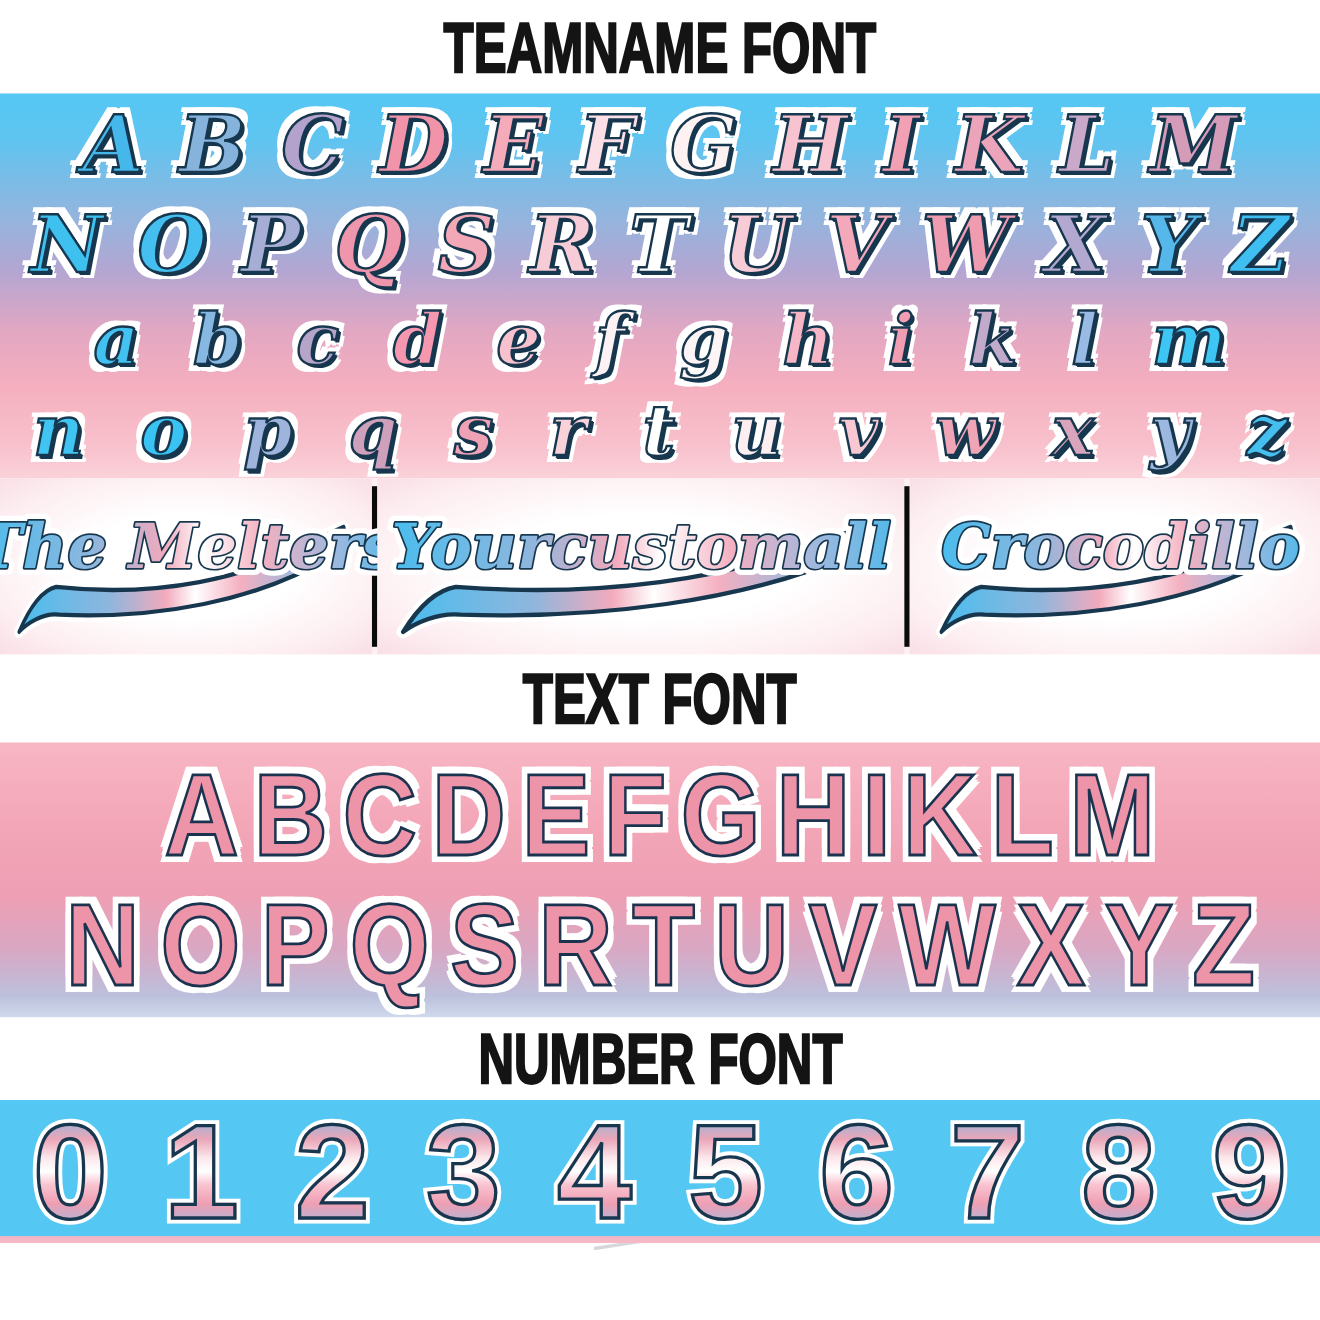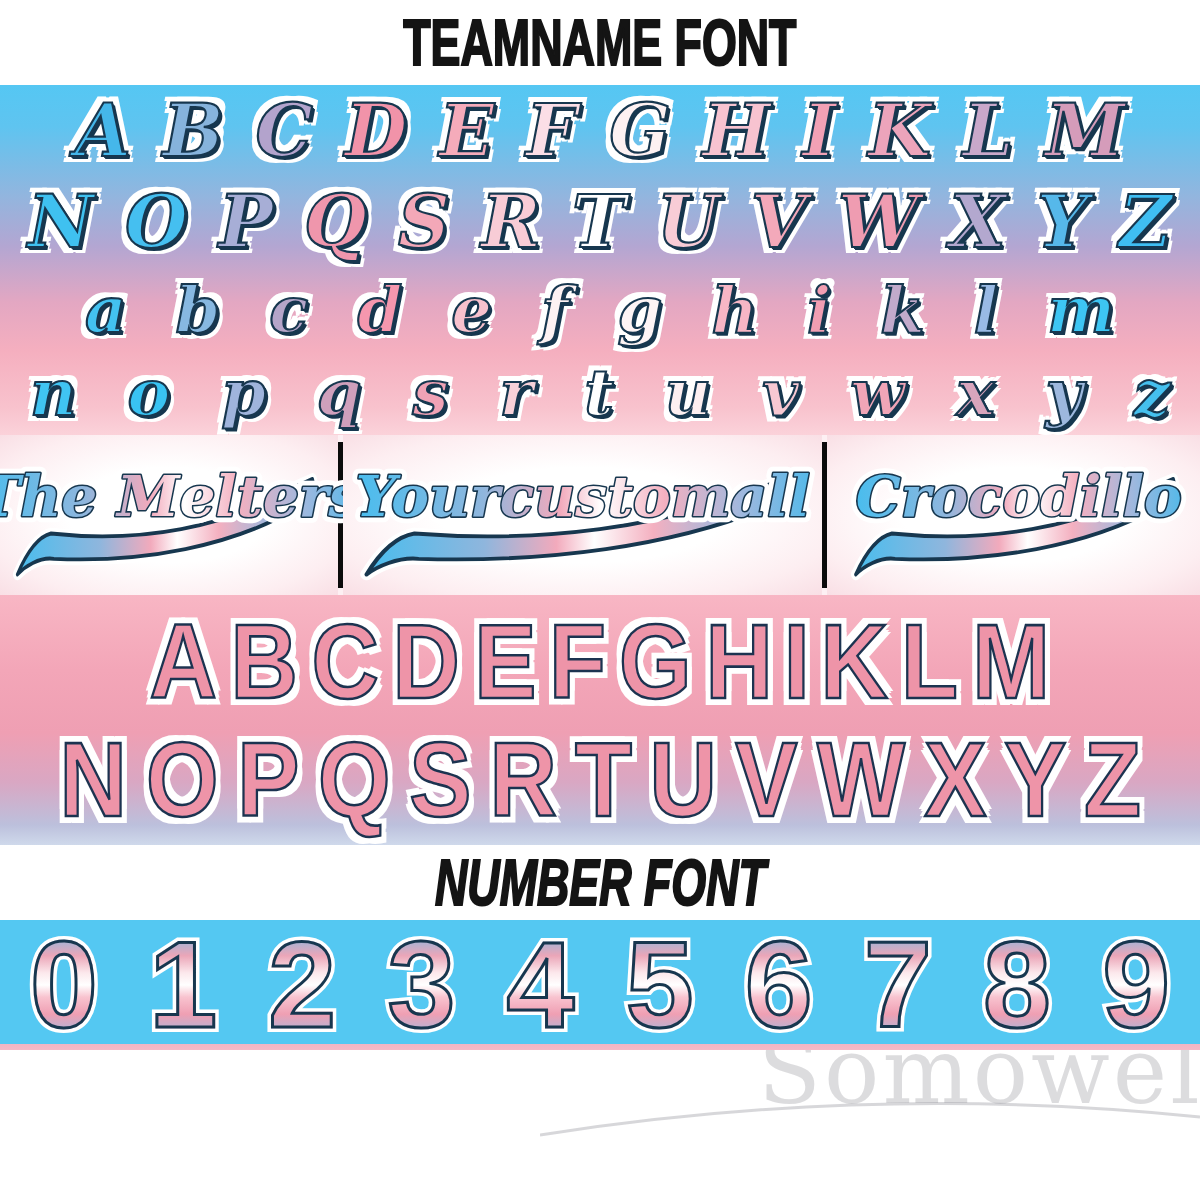--- a/index.html
+++ b/index.html
@@ -4,21 +4,21 @@
 <style>
   html,body{margin:0;padding:0;background:#fff;}
   .page{position:relative;width:1200px;height:1200px;overflow:hidden;background:#fff;
         font-family:"Liberation Sans",sans-serif;}
 
   
   .hdr{display:flex;align-items:center;justify-content:center;background:#fff;position:relative;z-index:2;}
   .hdr-teamname{height:85px;}
   .hdr-name{height:70px;}
   .hdr-text{height:80px;}
-  .hdr-number{height:75px;font-style:italic;}
+  .hdr-number{height:75px;}
   .hdr .hdr-txt{display:inline-block;font-weight:bold;font-size:64px;color:#141414;
        -webkit-text-stroke:2.2px #141414;letter-spacing:0;transform:scaleX(.70);white-space:nowrap;line-height:1;}
 
   
   .band{position:relative;z-index:2;}
   .script-band{height:350px;display:flex;flex-direction:column;justify-content:space-around;
       background:linear-gradient(180deg,#55c7f3 0%,#5fc4f0 12%,#93b5de 32%,#b3a6d2 46%,
                  #e3a7c2 62%,#f5afbf 76%,#f8c2cd 92%,#fbd2da 100%);}
   .examples-band{height:160px;display:flex;align-items:stretch;background:#fdf0f3;}
   .block-band{height:250px;display:flex;flex-direction:column;justify-content:space-evenly;
@@ -214,20 +214,23 @@
         <g transform="scale(0.807,1)">
           <path class="swoosh-halo" d="M12,138 C20,124 36,100 58,96 C180,106 300,90 392,48 L416,40 C420,50 415,60 404,66 C308,110 182,126 62,122 C42,120 22,130 12,138 Z"></path>
           <path class="swoosh-main" d="M12,138 C20,124 36,100 58,96 C180,106 300,90 392,48 L416,40 C420,50 415,60 404,66 C308,110 182,126 62,122 C42,120 22,130 12,138 Z"></path>
         </g>
         <text class="nm-halo" x="177" y="78" text-anchor="middle">Crocodillo</text>
         <text class="nm-main" x="177" y="78" text-anchor="middle">Crocodillo</text>
       </svg>
     </div>
   </section>
 
+  <header class="hdr hdr-text">
+    <span class="hdr-txt">TEXT FONT</span>
+  </header>
   <section class="band block-band">
     <div class="letter-row row-b1">
         <span class="block-glyph">A</span>
         <span class="block-glyph">B</span>
         <span class="block-glyph">C</span>
         <span class="block-glyph">D</span>
         <span class="block-glyph">E</span>
         <span class="block-glyph">F</span>
         <span class="block-glyph">G</span>
         <span class="block-glyph">H</span>

